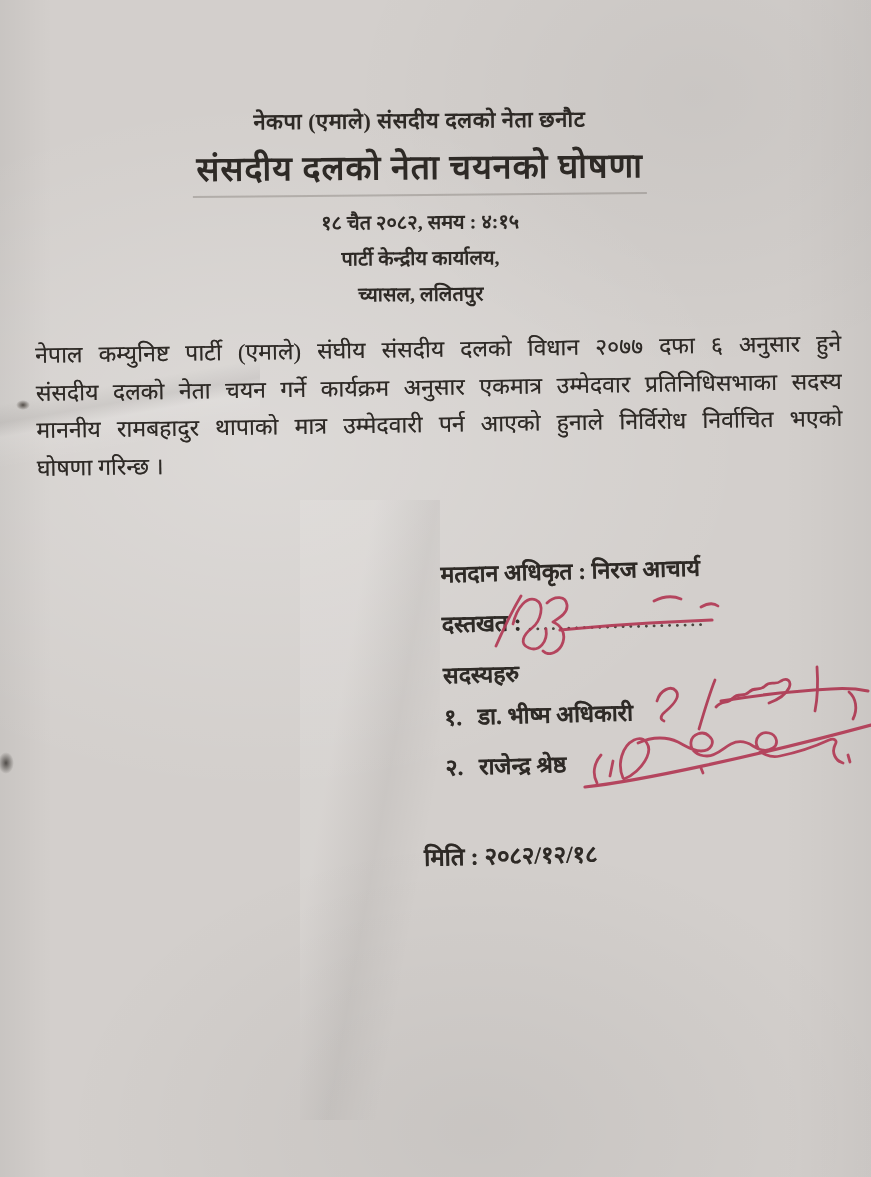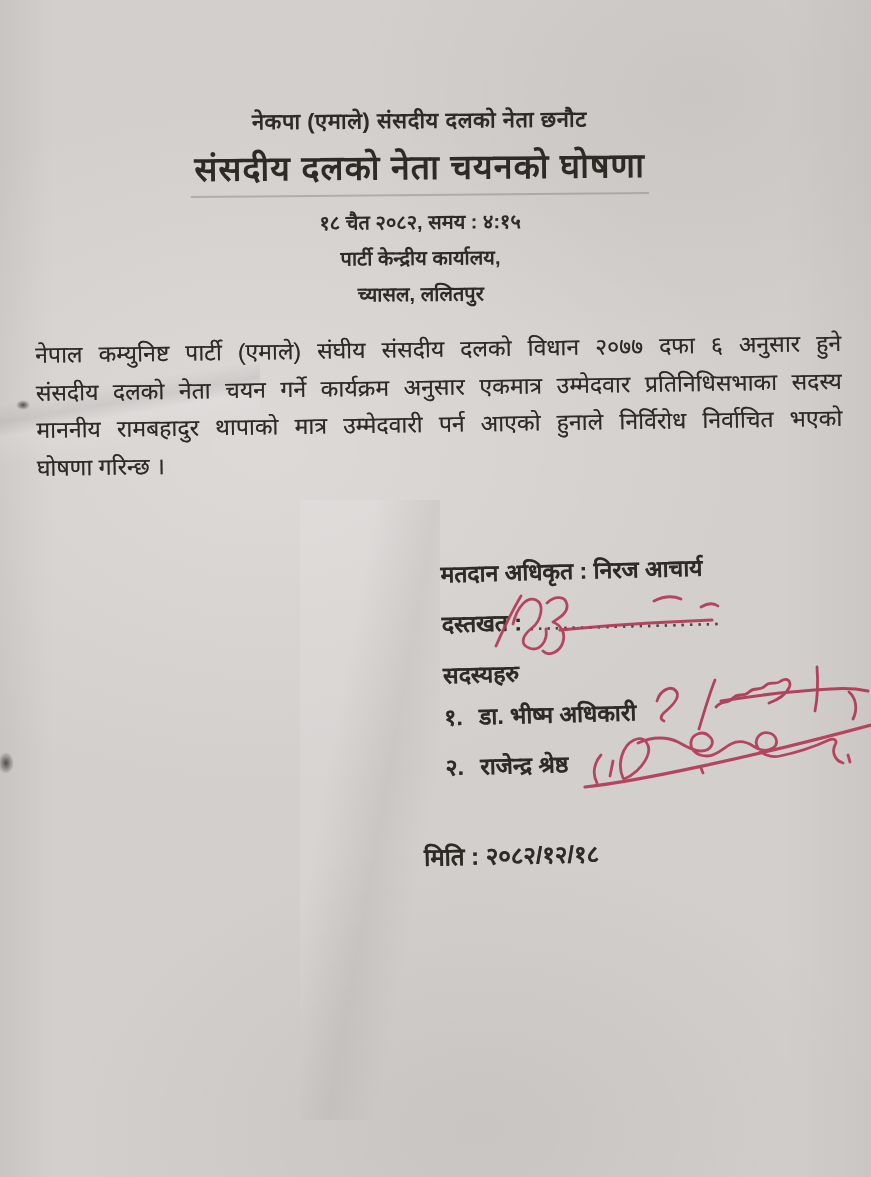--- a/index.html
+++ b/index.html
@@ -1,21 +1,21 @@
 <!DOCTYPE html>
 <html><head>
 <meta charset="utf-8">
 <style>
   html,body{margin:0;padding:0;background:#b8b4b1;}
   .paper{
     position:relative;
     width:871px;height:1177px;
     margin:0 auto;
     overflow:hidden;
-    font-family:Liberation Sans, sans-serif;
+    font-family:Liberation Serif, serif;
     color:#2e2a26;
     background:
       radial-gradient(ellipse 700px 500px at 30% 38%, rgba(255,255,255,0.22), rgba(255,255,255,0) 70%),
       radial-gradient(ellipse 500px 400px at 80% 8%, rgba(0,0,0,0.045), rgba(0,0,0,0) 70%),
       radial-gradient(ellipse 600px 420px at 55% 96%, rgba(0,0,0,0.05), rgba(0,0,0,0) 70%),
       linear-gradient(90deg, rgba(0,0,0,0.05) 0%, rgba(0,0,0,0) 6%, rgba(0,0,0,0) 90%, rgba(0,0,0,0.04) 100%),
       #d3cfcc;
   }
   .crease-v{
     position:absolute;left:300px;top:500px;width:140px;height:620px;

